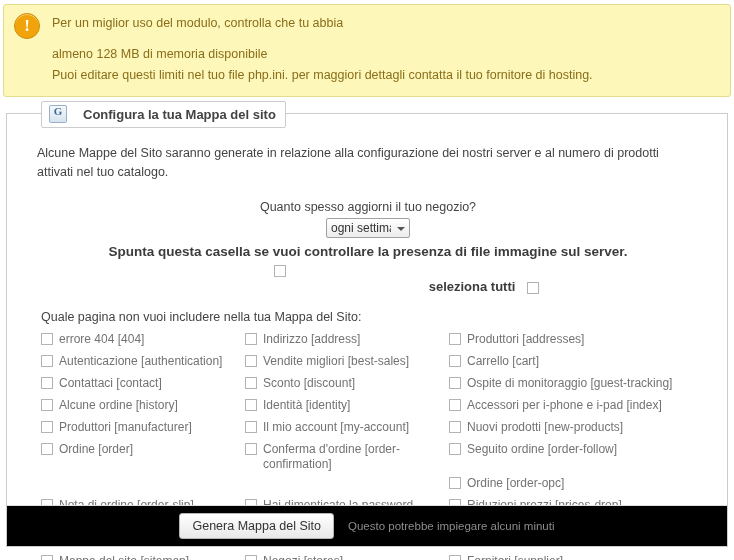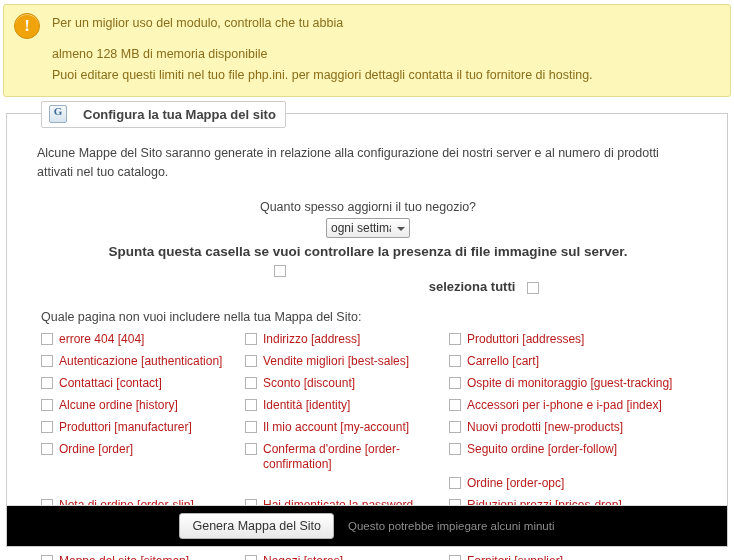--- a/index.html
+++ b/index.html
@@ -196,21 +196,21 @@
     grid-template-columns: 200px 200px 1fr;
     column-gap: 4px;
     margin-left: 4px;
   }
   .cell {
     display: flex;
     align-items: flex-start;
     min-height: 18px;
     padding: 2px 4px 2px 0;
     font-size: 12px;
-    color: #b91c1c;
+    color: #737373;
     line-height: 15px;
   }
   .cell .cb { margin-top: 1px; }
   .cell.empty { visibility: hidden; }
   .cell-label { display: inline-block; }
 
   
   .footer {
     position: absolute;
     left: 0;

